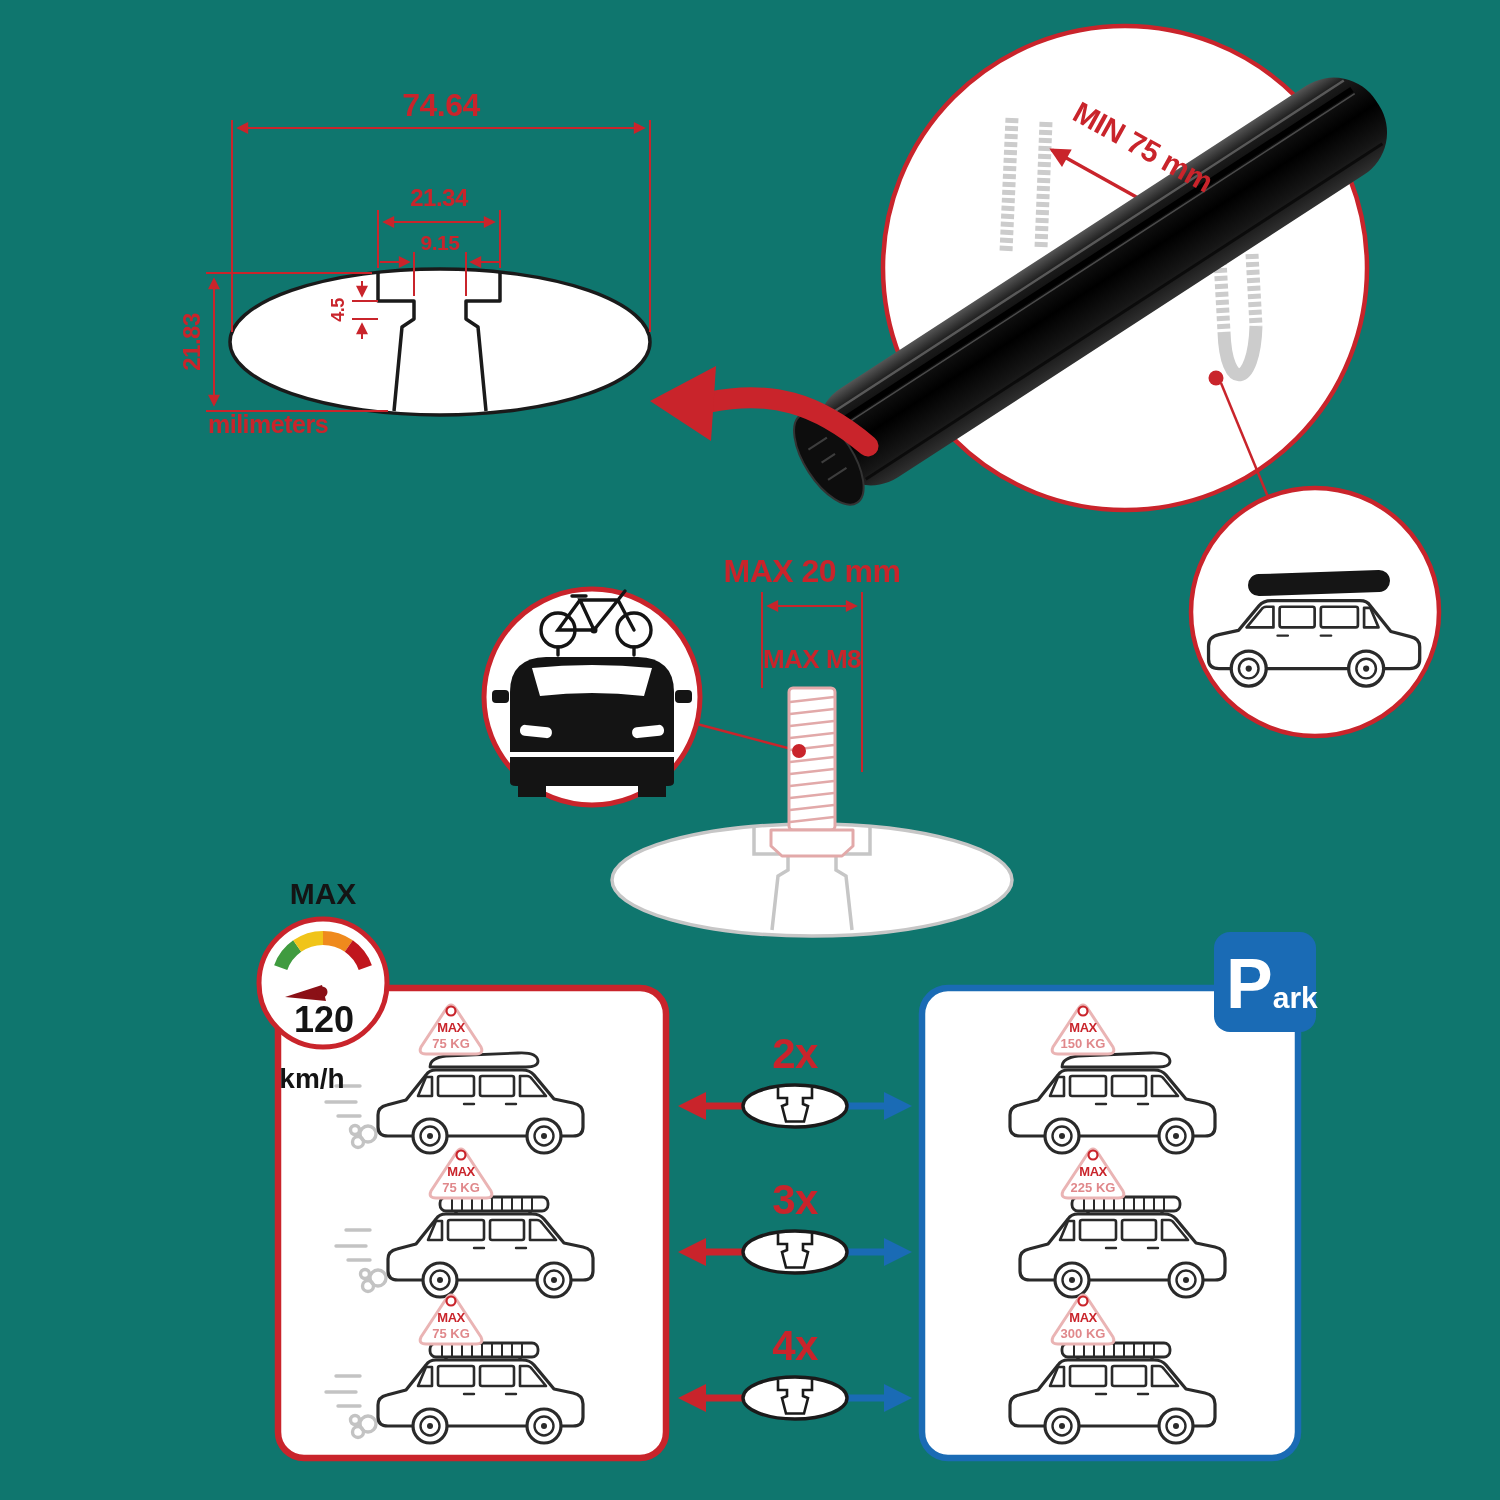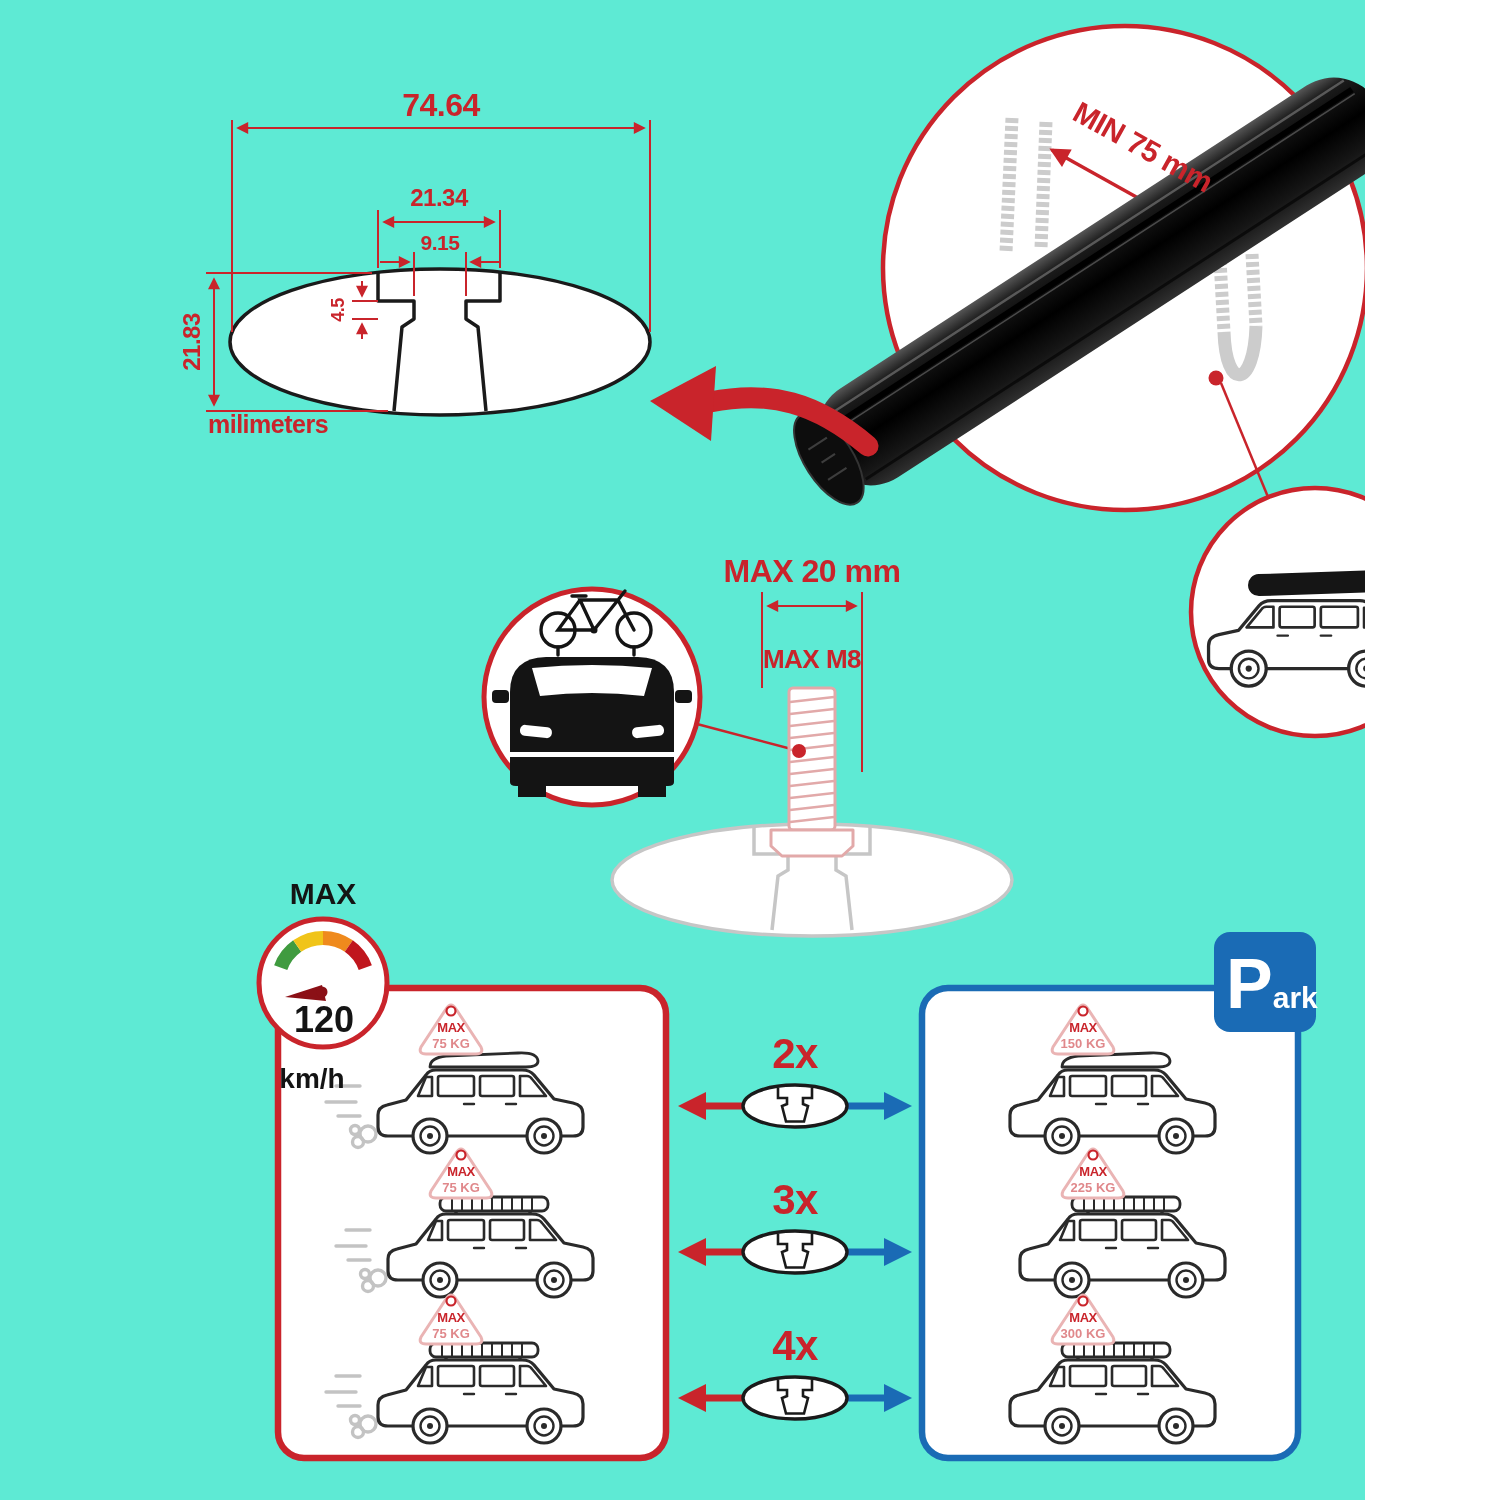--- a/index.html
+++ b/index.html
@@ -1,16 +1,16 @@
 <!DOCTYPE html>
 <html><head>
 <meta charset="utf-8">
 <style>
   html,body{margin:0;padding:0;background:#ffffff;}
-  .stage{position:relative;width:1365px;height:1500px;background:#5eead4;overflow:hidden;}
+  .stage{position:relative;width:1500px;height:1500px;background:#0f766e;overflow:hidden;}
   svg{display:block;}
   text{font-family:"Liberation Sans","DejaVu Sans",sans-serif;}
   .t-red{fill:#c9242b;font-weight:700;letter-spacing:-0.5px;}
   .t-pink{fill:#e0888b;font-weight:700;}
   .t-black{fill:#141414;font-weight:700;}
   .t-white{fill:#ffffff;font-weight:700;}
 </style>
 </head>
 <body>
 

